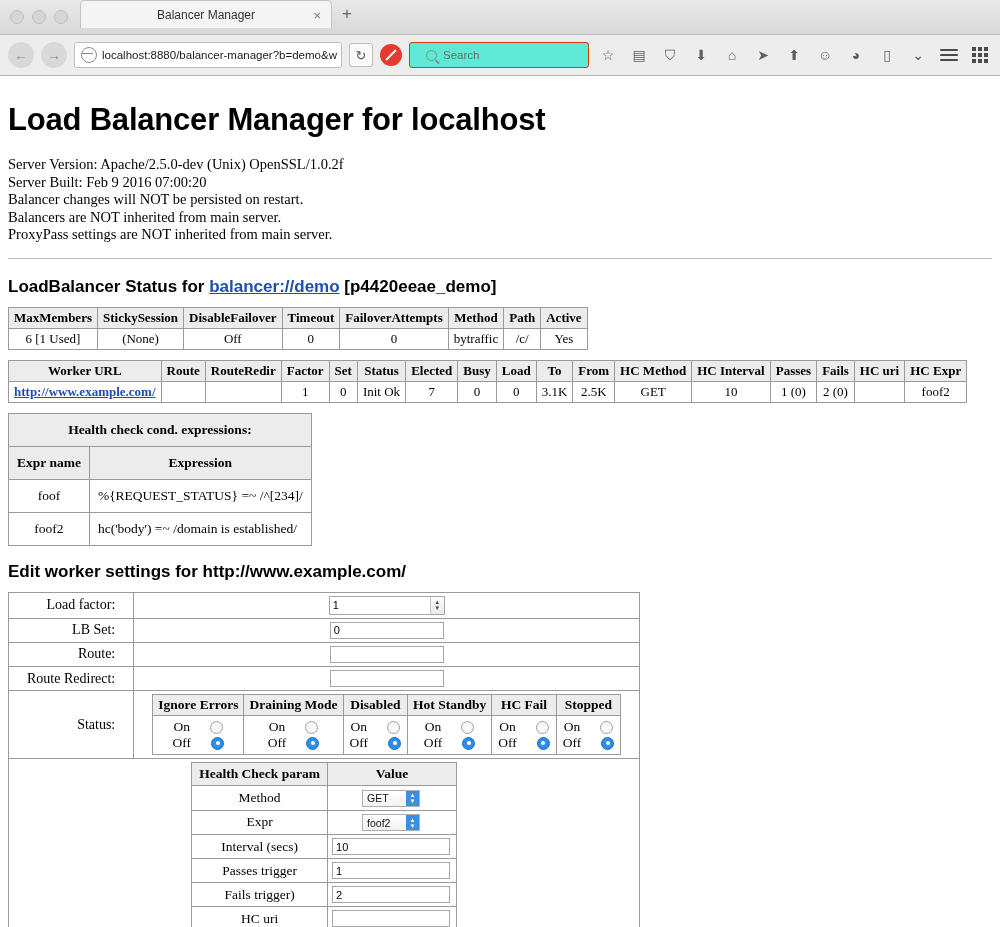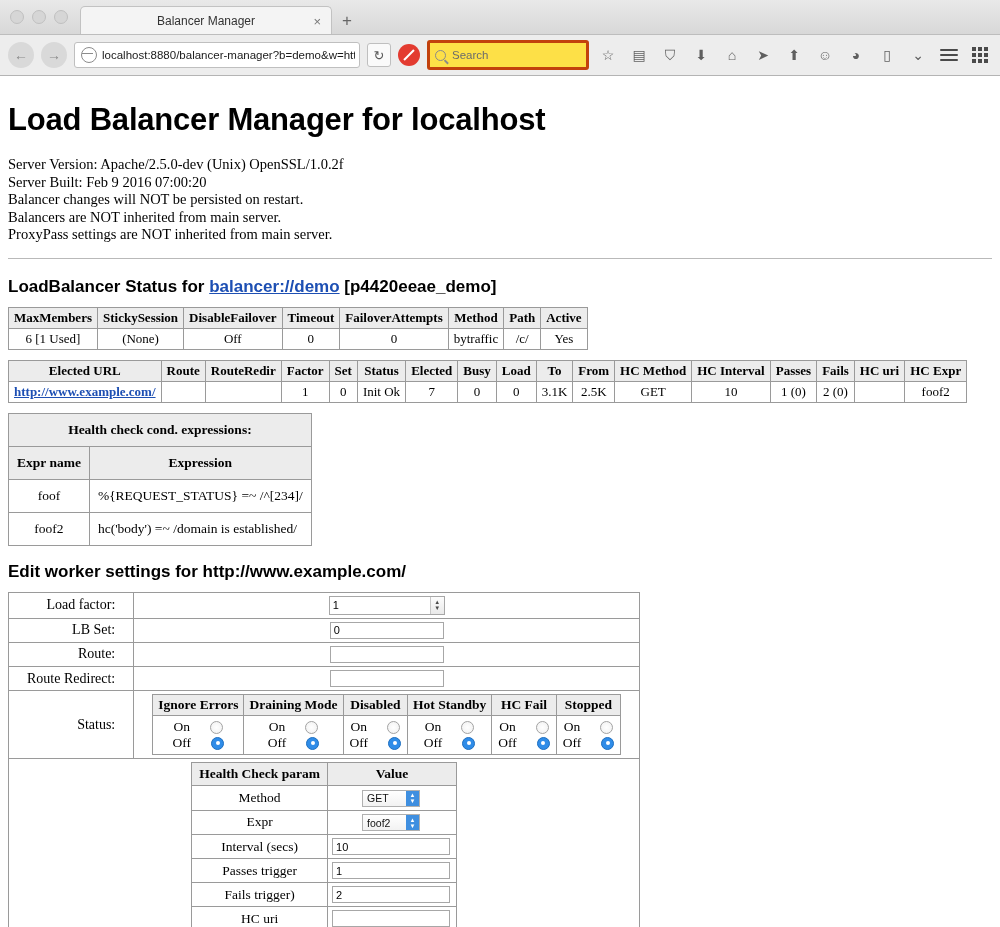--- a/index.html
+++ b/index.html
@@ -38,21 +38,20 @@
   .traffic span {
     width: 12px; height: 12px;
     border-radius: 50%;
     background: #d6d6d6;
     border: 1px solid #c0c0c0;
     display: block;
   }
   .tabstrip {
     margin-left: 80px;
     display: flex;
-    align-items: flex-end;
     height: 34px;
   }
   .tab {
     width: 250px;
     height: 27px;
     background: #f4f4f4;
     border: 1px solid #c2c2c2;
     border-bottom: none;
     border-radius: 5px 5px 0 0;
     display: flex;
@@ -172,26 +171,26 @@
     content: "";
     position: absolute;
     left: 4px; top: 10px;
     width: 14px; height: 2px;
     background: #fff;
     transform: rotate(-45deg);
   }
   .searchbox {
     width: 146px;
     height: 24px;
-    background: #fde047;
-    border: 3px solid #c2410c;
+    background: #5eead4;
+    border: 1px solid #c2410c;
     border-radius: 3px;
     display: flex;
     align-items: center;
-    padding: 0 5px;
+    padding: 0 16px;
     flex: none;
   }
   .searchbox .mag {
     width: 9px; height: 9px;
     border: 1.5px solid #8a8a8a;
     border-radius: 50%;
     position: relative;
     margin-right: 6px;
     flex: none;
   }
@@ -625,21 +624,21 @@
         <td>bytraffic</td>
         <td>/c/</td>
         <td>Yes</td>
       </tr>
     </tbody>
   </table>
 
   <table class="grid worker-table">
     <thead>
       <tr>
-        <th>Elected URL</th>
+        <th>Worker URL</th>
         <th>Route</th>
         <th>RouteRedir</th>
         <th>Factor</th>
         <th>Set</th>
         <th>Status</th>
         <th>Elected</th>
         <th>Busy</th>
         <th>Load</th>
         <th>To</th>
         <th>From</th>

